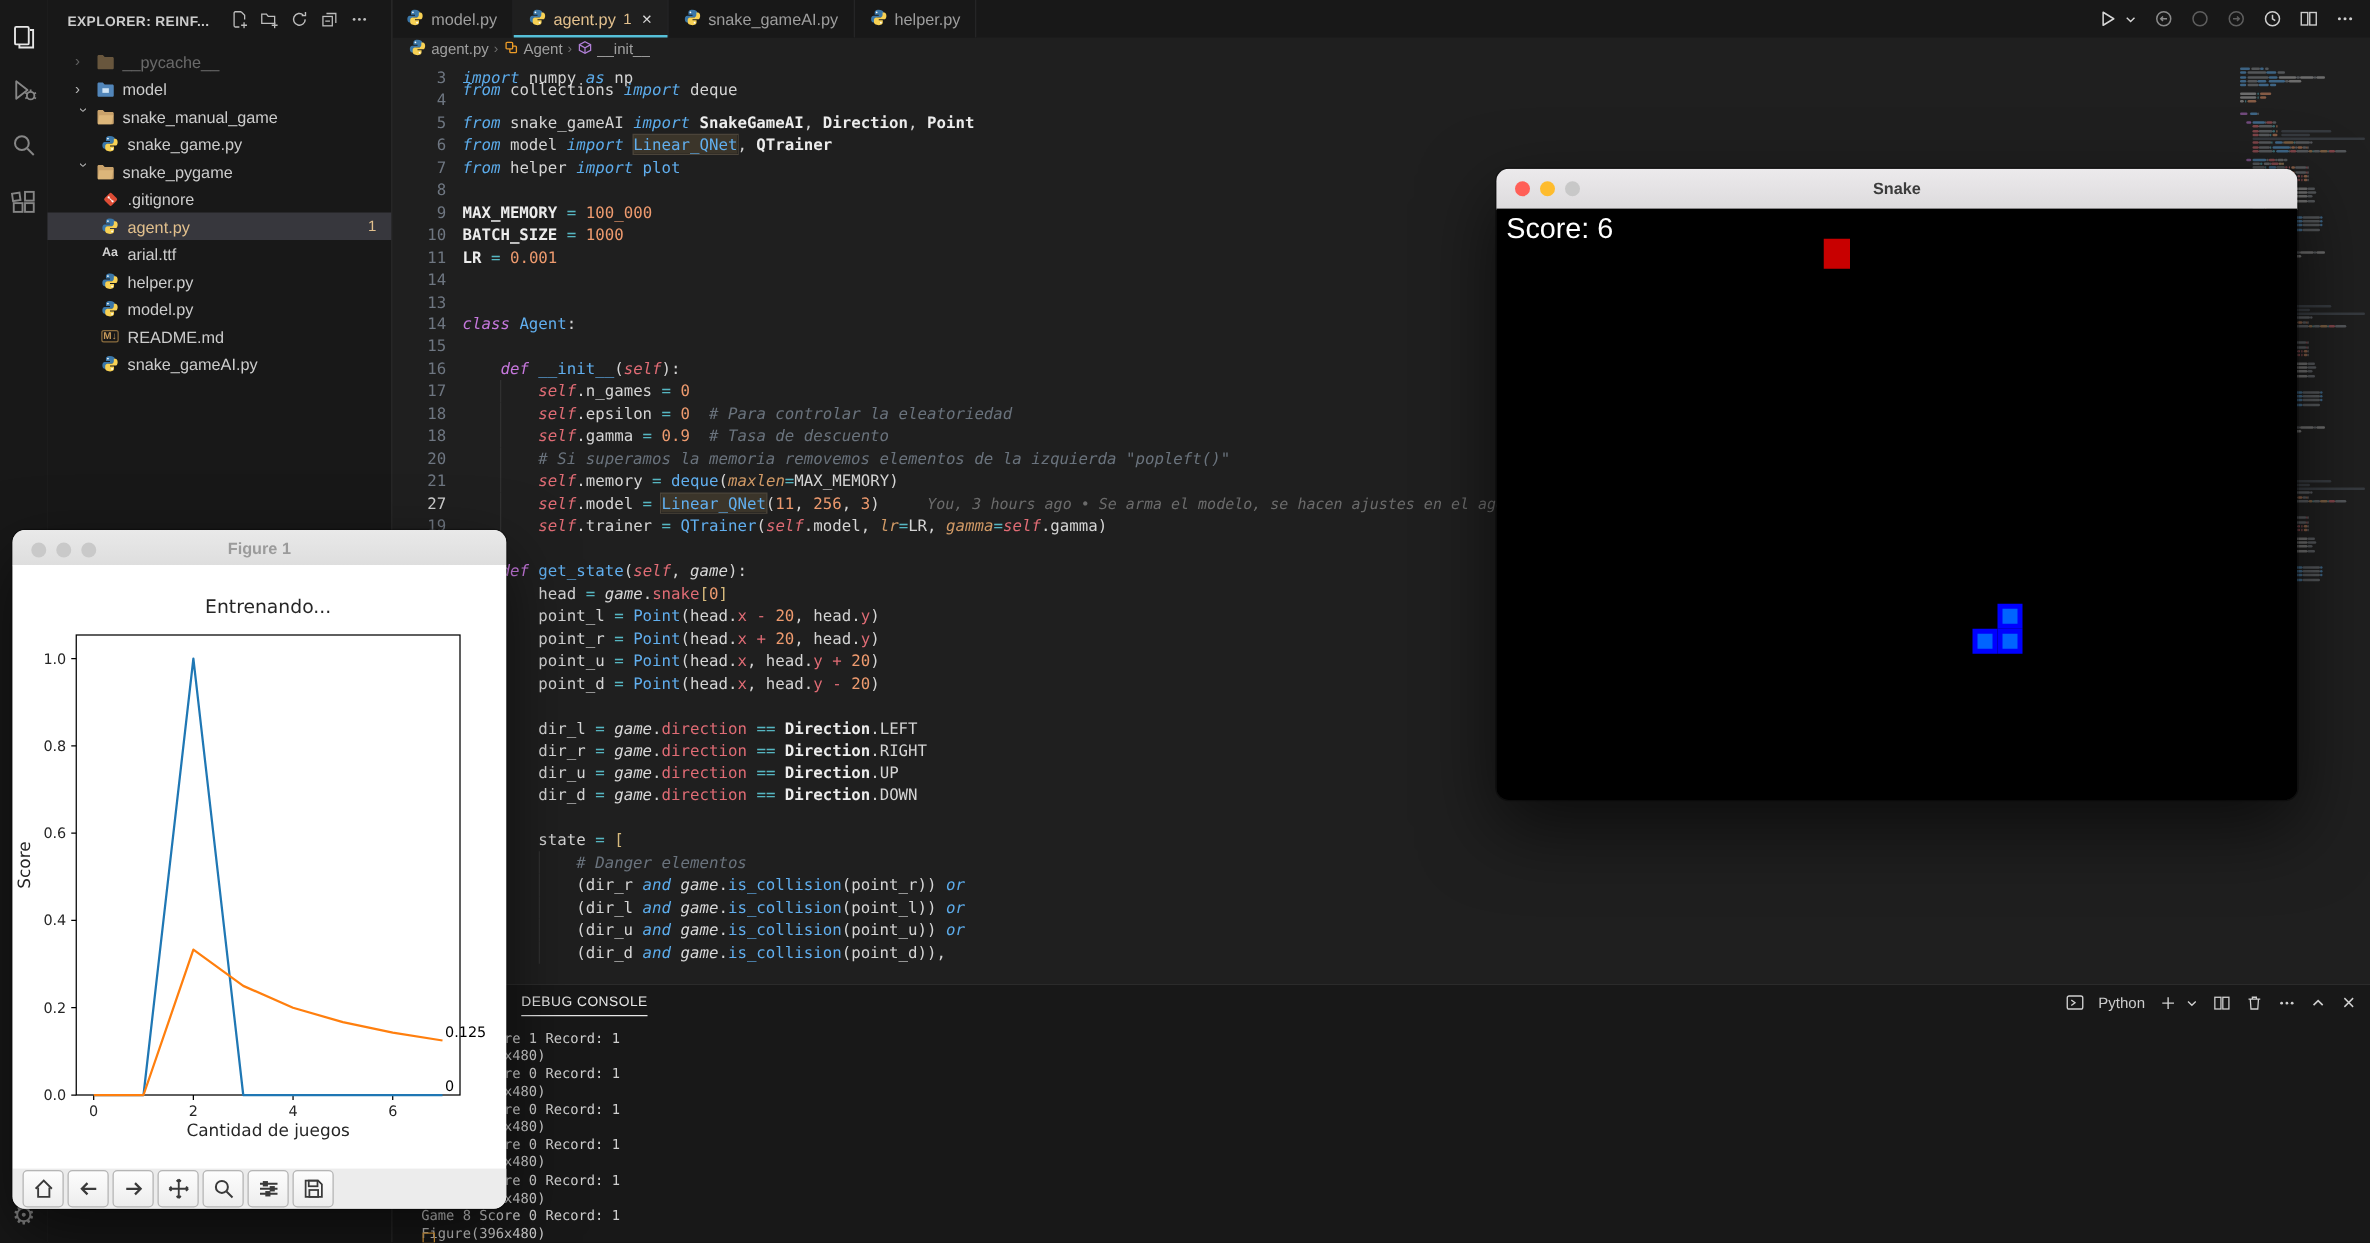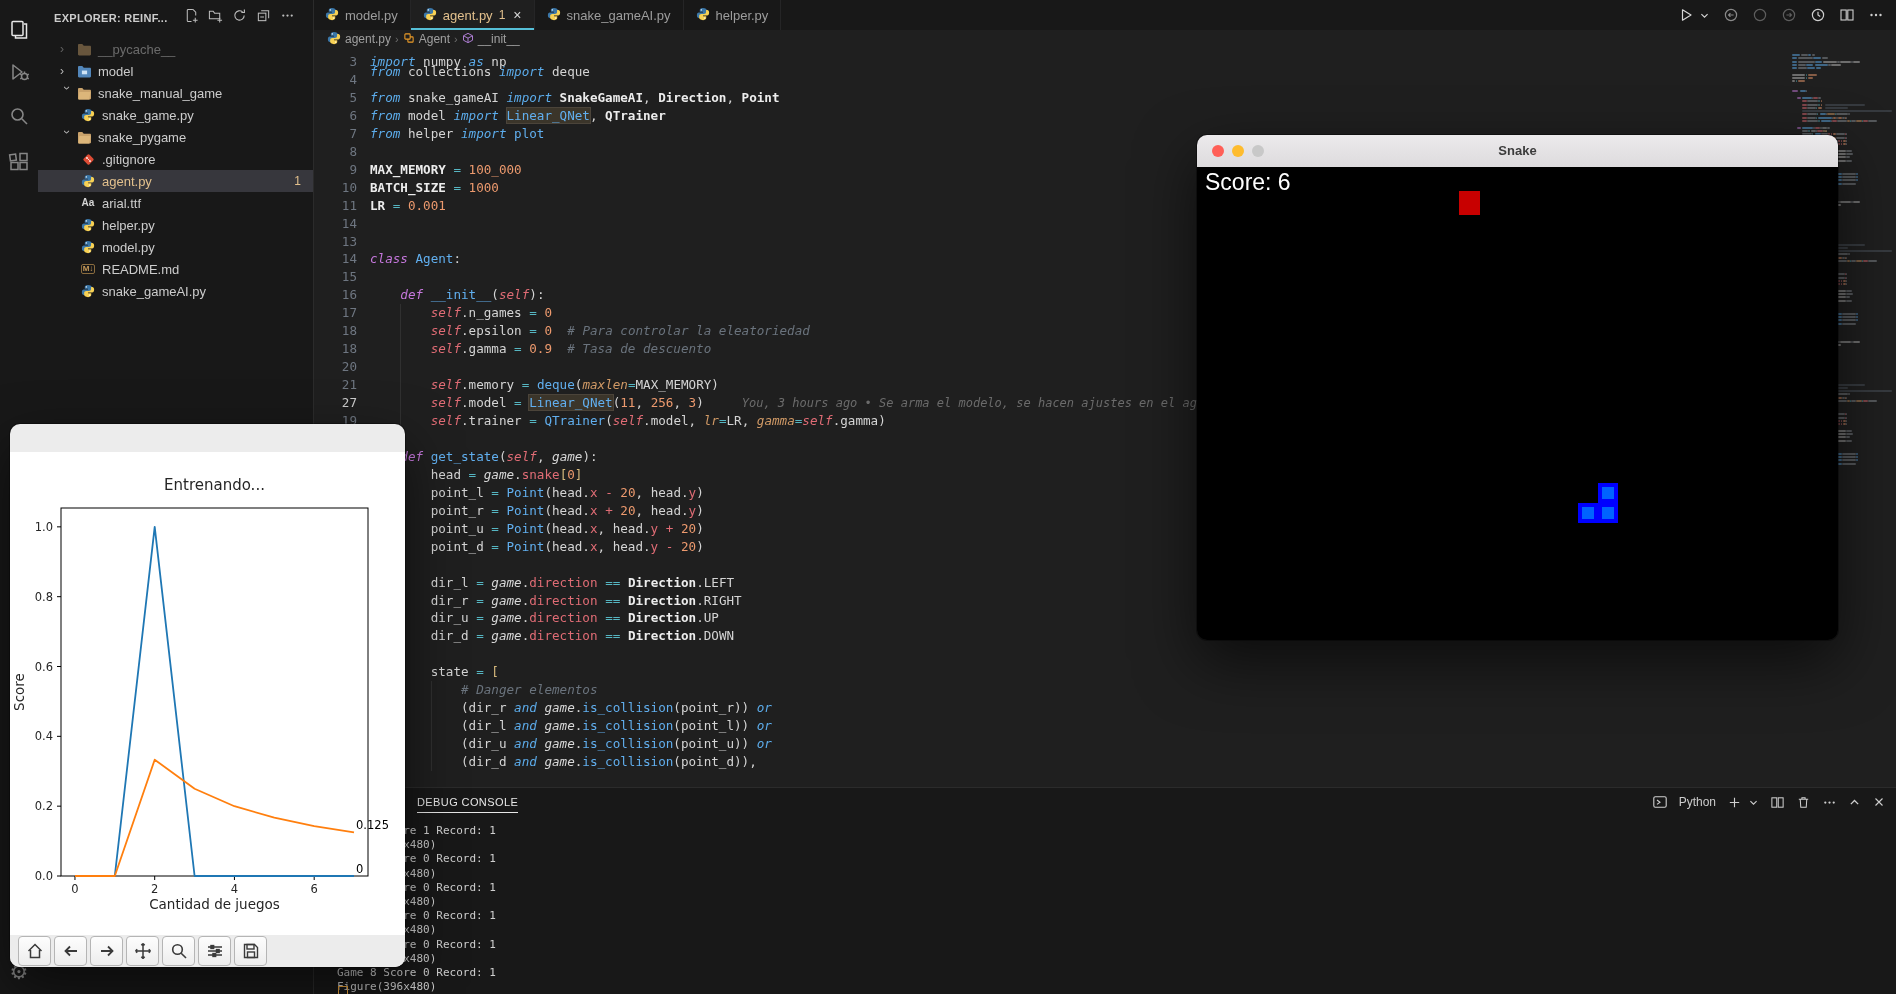--- a/index.html
+++ b/index.html
@@ -456,21 +456,21 @@
         <div class="cline" style="top: 202.45px;"><span class="tk-d">class</span><span class="tk-p"> </span><span class="tk-f">Agent</span><span class="tk-p">:</span></div>
         <div class="cline" style="top: 220.4px;"></div>
         <div class="cline" style="top: 238.35px;"><span class="tk-p">    </span><span class="tk-d">def</span><span class="tk-p"> </span><span class="tk-f">__init__</span><span class="tk-p">(</span><span class="tk-s">self</span><span class="tk-p">):</span></div>
         <div class="guide" style="left: 87.344px; top: 256.3px;"></div>
         <div class="cline" style="top: 256.3px;"><span class="tk-p">        </span><span class="tk-s">self</span><span class="tk-p">.n_games </span><span class="tk-o">=</span><span class="tk-p"> </span><span class="tk-n">0</span></div>
         <div class="guide" style="left: 87.344px; top: 274.25px;"></div>
         <div class="cline" style="top: 274.25px;"><span class="tk-p">        </span><span class="tk-s">self</span><span class="tk-p">.epsilon </span><span class="tk-o">=</span><span class="tk-p"> </span><span class="tk-n">0</span><span class="tk-p">  </span><span class="tk-c"># Para controlar la eleatoriedad</span></div>
         <div class="guide" style="left: 87.344px; top: 292.2px;"></div>
         <div class="cline" style="top: 292.2px;"><span class="tk-p">        </span><span class="tk-s">self</span><span class="tk-p">.gamma </span><span class="tk-o">=</span><span class="tk-p"> </span><span class="tk-n">0.9</span><span class="tk-p">  </span><span class="tk-c"># Tasa de descuento</span></div>
         <div class="guide" style="left: 87.344px; top: 310.15px;"></div>
-        <div class="cline" style="top: 310.15px;"><span class="tk-p">        </span></div>
+        <div class="cline" style="top: 310.15px;"><span class="tk-p">        </span><span class="tk-c"># Si superamos la memoria removemos elementos de la izquierda "popleft()"</span></div>
         <div class="guide" style="left: 87.344px; top: 328.1px;"></div>
         <div class="cline" style="top: 328.1px;"><span class="tk-p">        </span><span class="tk-s">self</span><span class="tk-p">.memory </span><span class="tk-o">=</span><span class="tk-p"> </span><span class="tk-f">deque</span><span class="tk-p">(</span><span class="tk-w">maxlen</span><span class="tk-o">=</span><span class="tk-p">MAX_MEMORY</span><span class="tk-p">)</span></div>
         <div class="guide" style="left: 87.344px; top: 346.05px;"></div>
         <div class="cline" style="top: 346.05px;"><span class="tk-p">        </span><span class="tk-s">self</span><span class="tk-p">.model </span><span class="tk-o">=</span><span class="tk-p"> </span><span class="tk-h">Linear_QNet</span><span class="tk-p">(</span><span class="tk-n">11</span><span class="tk-p">, </span><span class="tk-n">256</span><span class="tk-p">, </span><span class="tk-n">3</span><span class="tk-p">)</span><span class="blame">You, 3 hours ago • Se arma el modelo, se hacen ajustes en el agente</span></div>
         <div class="guide" style="left: 87.344px; top: 364px;"></div>
         <div class="cline" style="top: 364px;"><span class="tk-p">        </span><span class="tk-s">self</span><span class="tk-p">.trainer </span><span class="tk-o">=</span><span class="tk-p"> </span><span class="tk-f">QTrainer</span><span class="tk-p">(</span><span class="tk-s">self</span><span class="tk-p">.model, </span><span class="tk-w">lr</span><span class="tk-o">=</span><span class="tk-p">LR, </span><span class="tk-w">gamma</span><span class="tk-o">=</span><span class="tk-s">self</span><span class="tk-p">.gamma)</span></div>
         <div class="guide" style="left: 87.344px; top: 381.95px;"></div>
         <div class="cline" style="top: 381.95px;"></div>
         <div class="cline" style="top: 399.9px;"><span class="tk-p">    </span><span class="tk-d">def</span><span class="tk-p"> </span><span class="tk-f">get_state</span><span class="tk-p">(</span><span class="tk-s">self</span><span class="tk-p">, </span><span class="tk-i">game</span><span class="tk-p">):</span></div>
         <div class="guide" style="left: 87.344px; top: 417.85px;"></div>
@@ -1207,20 +1207,28 @@
         <div class="conline" style="top: 135.4px;">Figure(396x480)</div>
         <div class="conline" style="top: 149.6px;">Game 7 Score 0 Record: 1</div>
         <div class="conline" style="top: 163.8px;">Figure(396x480)</div>
         <div class="conline" style="top: 178px;">Game 8 Score 0 Record: 1</div>
         <div class="conline" style="top: 192.2px;">Figure(396x480)</div>
       </div>
     <div id="console-caret"></div>
   </div>
 
   <div id="fig-win">
+    <div id="fig-titlebar">
+      <div class="lights">
+        <div class="light" style="background:#c9c9c9"></div>
+        <div class="light" style="background:#c9c9c9"></div>
+        <div class="light" style="background:#c9c9c9"></div>
+      </div>
+      <div id="fig-title">Figure 1</div>
+    </div>
     <div id="fig-canvas">
       <svg id="chart" width="395" height="483">
           <rect x="51" y="56" width="307" height="368" fill="none" stroke="#000" stroke-width="1"></rect>
           <line x1="47" y1="424" x2="51" y2="424" stroke="#000"></line>
           <text x="43" y="428" text-anchor="end" font-size="11.5" font-family="DejaVu Sans, sans-serif" fill="#262626">0.0</text>
           <line x1="47" y1="354.1707779886148" x2="51" y2="354.1707779886148" stroke="#000"></line>
           <text x="43" y="358.1707779886148" text-anchor="end" font-size="11.5" font-family="DejaVu Sans, sans-serif" fill="#262626">0.2</text>
           <line x1="47" y1="284.34155597722963" x2="51" y2="284.34155597722963" stroke="#000"></line>
           <text x="43" y="288.34155597722963" text-anchor="end" font-size="11.5" font-family="DejaVu Sans, sans-serif" fill="#262626">0.4</text>
           <line x1="47" y1="214.51233396584442" x2="51" y2="214.51233396584442" stroke="#000"></line>

